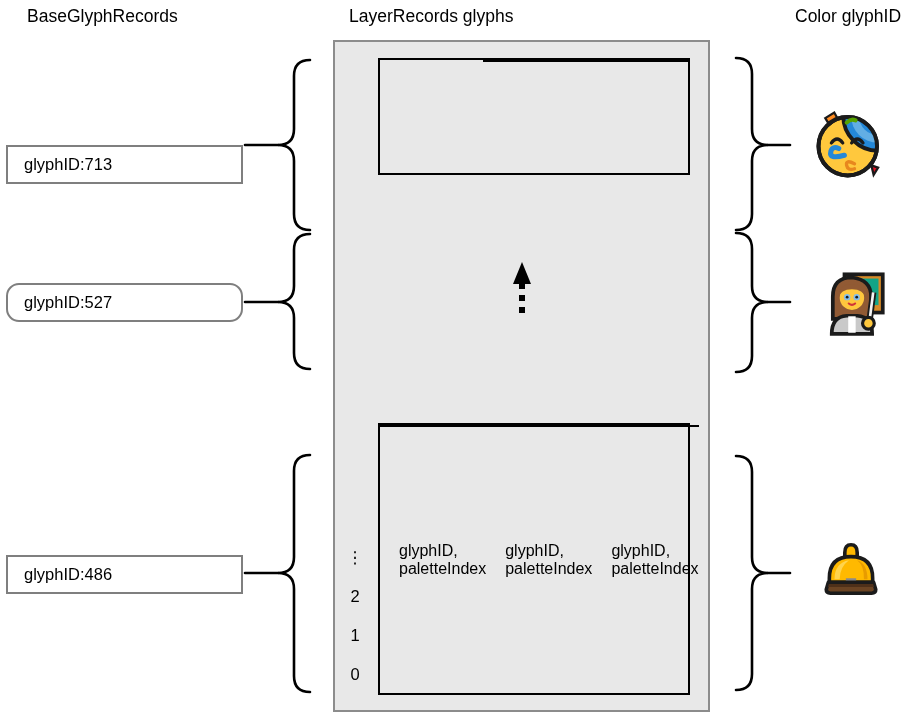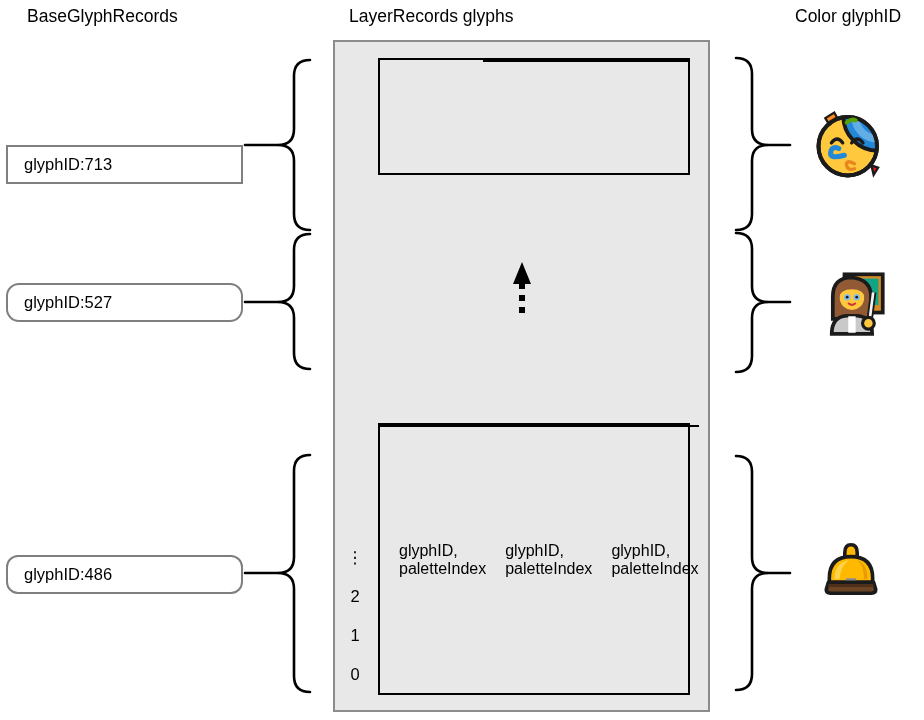--- a/index.html
+++ b/index.html
@@ -36,21 +36,21 @@
   #idx-1{top:616px;}
   #idx-0{top:655px;}
 
   .record-box{
     position:absolute;left:6px;width:237px;height:39px;
     background:#ffffff;border:2px solid #7f7f7f;box-sizing:border-box;
     display:flex;align-items:center;padding-left:16px;font-size:16.5px;
   }
   #box-0{top:109px;margin-top:36px;}
   #box-1{top:283px;border-radius:13px;}
-  #box-2{top:555px;border-radius:12px;}
+  #box-2{top:555px;}
 
   .overlay{position:absolute;left:0;top:0;width:924px;height:720px;pointer-events:none;}
 
   .emoji{position:absolute;line-height:0;}
   #emoji-party{left:814px;top:108px;}
   #emoji-teacher{left:819px;top:269px;}
   #emoji-bell{left:818px;top:537px;}
 </style>
 </head>
 <body>

